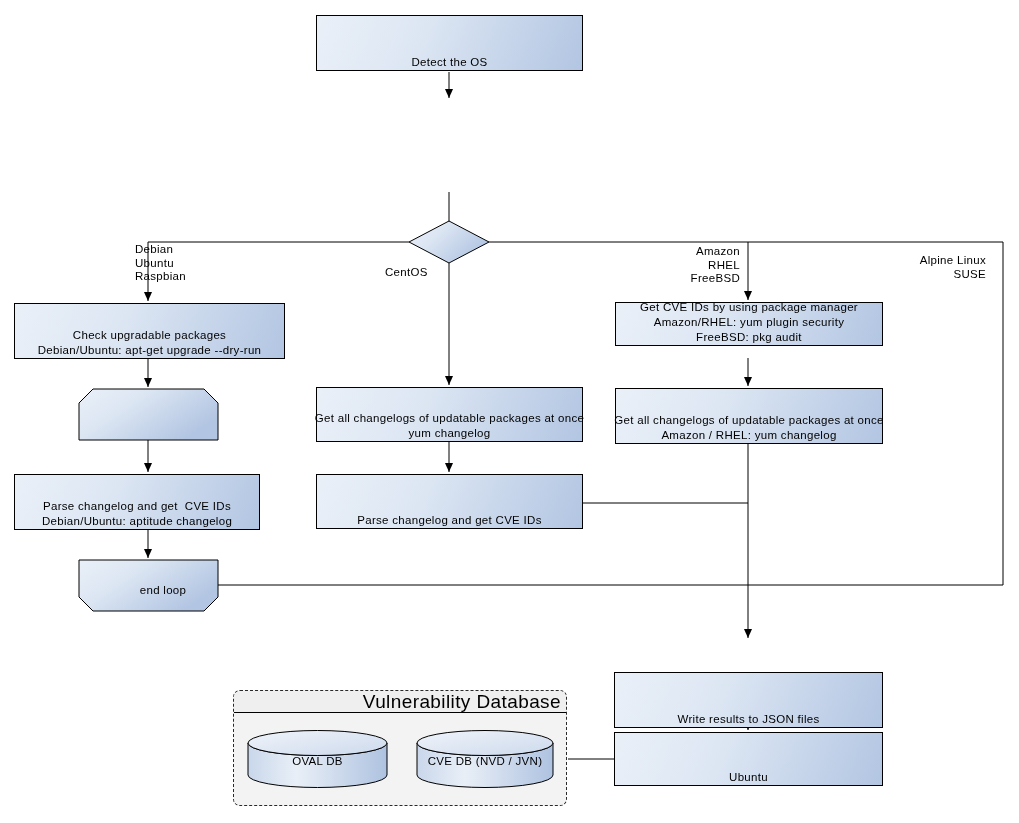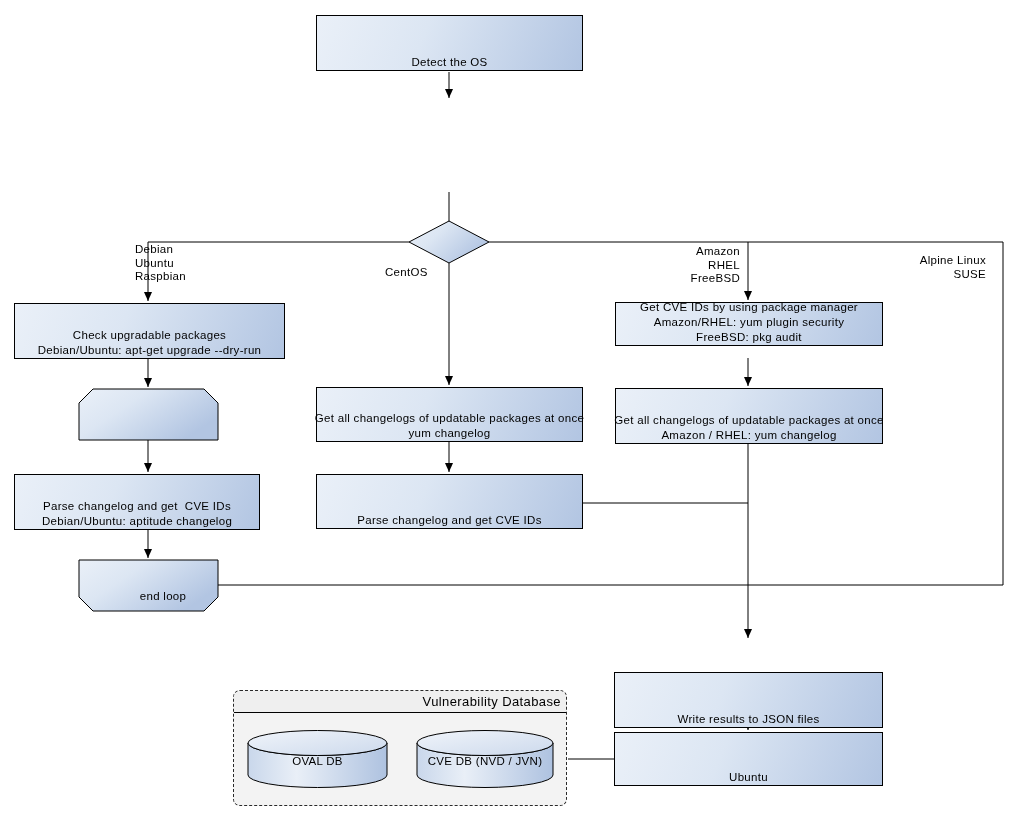--- a/index.html
+++ b/index.html
@@ -25,21 +25,21 @@
   .edge-label.right{text-align:right;}
   #vdb-group{
     position:absolute;left:233px;top:690px;width:334px;height:116px;
     background:#f3f3f3;border:1px dashed #2a2a2a;border-radius:7px;box-sizing:border-box;
   }
   #vdb-header{
     height:21px;border-bottom:1px solid #000;background:#efefef;
     border-radius:7px 7px 0 0;
     display:flex;align-items:center;justify-content:flex-end;padding-right:5px;
   }
-  #vdb-title{font-size:13px;letter-spacing:.4px;}
+  #vdb-title{font-size:19px;letter-spacing:.4px;}
 </style>
 </head>
 <body>
 
 <div id="canvas">
 
   <div id="vdb-group">
     <div id="vdb-header">
       <span id="vdb-title">Vulnerability Database</span>
     </div>
@@ -108,21 +108,21 @@
     <span class="node-text">Check upgradable packages
 Debian/Ubuntu: apt-get upgrade --dry-run</span>
   </div>
 
 
   <div class="node" style="left:14px;top:474px;width:246px;height:56px;">
     <span class="node-text">Parse changelog and get  CVE IDs
 Debian/Ubuntu: aptitude changelog</span>
   </div>
 
-  <div class="shape-label" style="left:79px;top:552px;width:168px;height:51px;align-items:flex-end;">
+  <div class="shape-label" style="left:79px;top:564px;width:168px;height:51px;">
     <span class="shape-text">end loop</span>
   </div>
 
   <div class="node" style="left:316px;top:387px;width:267px;height:55px;">
     <span class="node-text">Get all changelogs of updatable packages at once
 yum changelog</span>
   </div>
 
   <div class="node" style="left:316px;top:474px;width:267px;height:55px;">
     <span class="node-text">Parse changelog and get CVE IDs</span>

